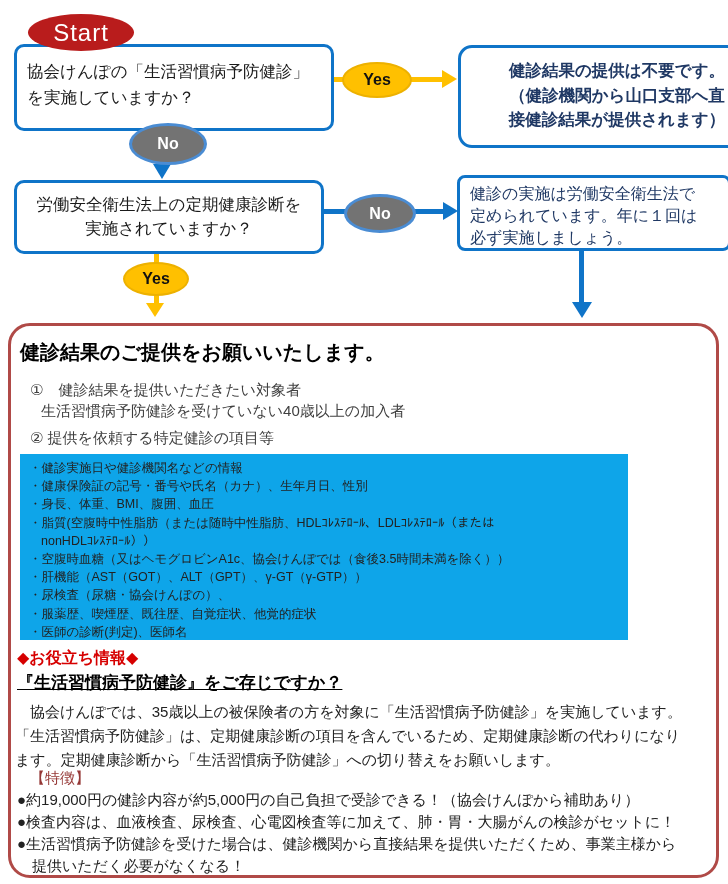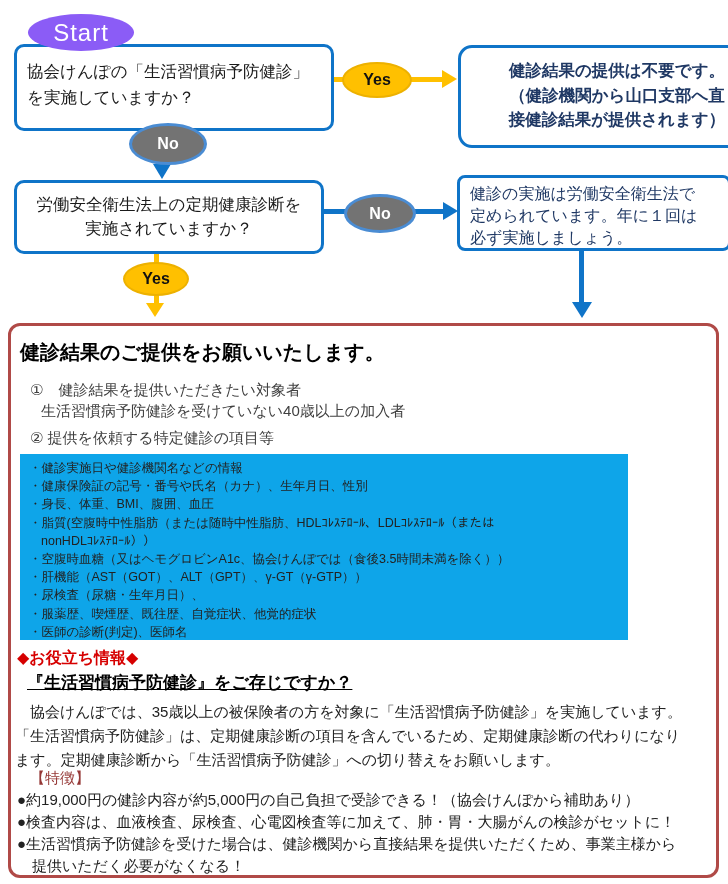--- a/index.html
+++ b/index.html
@@ -1,50 +1,50 @@
 <!DOCTYPE html>
 <html><head>
 <meta charset="utf-8">
 <style>
   html,body{margin:0;padding:0;background:#fff;}
   .page{position:relative;width:728px;height:884px;background:#fff;overflow:hidden;
         font-family:"Liberation Sans","DejaVu Sans",sans-serif;color:#1a1a1a;}
   
   .ellipse{position:absolute;display:flex;align-items:center;justify-content:center;
            border-radius:50%;font-weight:bold;}
-  .start-el{background:#8b5cf6;color:#fff;font-size:24px;font-weight:normal;letter-spacing:1px;z-index:3;}
+  .start-el{background:#b91c1c;color:#fff;font-size:24px;font-weight:normal;letter-spacing:1px;z-index:3;}
   .yes-el{background:#FFC000;border:2px solid #EDB100;color:#111;font-size:16px;z-index:3;}
   .no-el{background:#737373;border:3px solid #4A8CD3;color:#fff;font-size:16px;z-index:3;}
   .flowbox{position:absolute;background:#fff;border:3px solid #0F74C8;z-index:2;}
   .q-box{border-radius:10px;font-size:16.5px;line-height:26px;color:#1a1a1a;}
   .r1-box{border-radius:14px;font-size:16.5px;line-height:24.5px;font-weight:bold;
           color:#1F3864;text-align:center;}
   .r2-box{border-radius:8px;font-size:16px;line-height:22px;color:#1F3864;}
   .line{position:absolute;z-index:1;}
   .blue{background:#0F74C8;}
   .goldbg{background:#FFC000;}
   .head-down-blue{position:absolute;width:0;height:0;z-index:1;
      border-left:9px solid transparent;border-right:9px solid transparent;border-top:15px solid #0F74C8;}
   .head-down-gold{position:absolute;width:0;height:0;z-index:1;
      border-left:9px solid transparent;border-right:9px solid transparent;border-top:14px solid #FFC000;}
   .head-right-blue{position:absolute;width:0;height:0;z-index:1;
      border-top:9px solid transparent;border-bottom:9px solid transparent;border-left:15px solid #0F74C8;}
   .head-right-gold{position:absolute;width:0;height:0;z-index:1;
      border-top:9px solid transparent;border-bottom:9px solid transparent;border-left:15px solid #FFC000;}
   
   .main-panel{position:absolute;left:8px;top:323px;width:705px;height:549px;
-              border:3px solid #B04A47;border-radius:12px;background:#fff;z-index:2;}
+              border:3px solid #B04A47;border-radius:22px;background:#fff;z-index:2;}
   .panel-title{position:absolute;left:9px;top:13px;font-size:20px;font-weight:bold;color:#000;}
   .numbered{position:absolute;font-size:15px;color:#3F3F3F;}
   .yellow-panel{position:absolute;left:9px;top:128px;width:599px;height:181px;
                 background:#0ea5e9;padding:5px 0 0 9px;font-size:12.5px;line-height:18.2px;color:#222;}
   .yellow-panel .cont{padding-left:12px;}
   .info-badge{position:absolute;left:6px;top:322px;font-size:16px;font-weight:bold;color:#D60000;text-align:right;}
   .info-heading{position:absolute;left:6px;top:345px;font-size:17px;font-weight:bold;
-                text-decoration:underline;color:#000;margin-left:10px;}
+                text-decoration:underline;color:#000;}
   .info-para{position:absolute;left:4px;top:374px;width:702px;font-size:15px;line-height:24px;color:#222;}
   .features-label{position:absolute;left:6px;top:443px;font-size:15px;color:#953735;margin-left:13px;}
   .features{position:absolute;left:6px;top:463px;width:700px;font-size:15px;line-height:22px;color:#222;}
 </style>
 </head>
 <body>
 
 <div class="page">
 
   <div class="ellipse start-el" style="left:28px;top:14px;width:106px;height:37px;">
@@ -112,21 +112,21 @@
     <div class="numbered" style="left:19px;top:103px;">② 提供を依頼する特定健診の項目等</div>
 
     <div class="yellow-panel">
       <div>・健診実施日や健診機関名などの情報</div>
       <div>・健康保険証の記号・番号や氏名（カナ）、生年月日、性別</div>
       <div>・身長、体重、BMI、腹囲、血圧</div>
       <div>・脂質(空腹時中性脂肪（または随時中性脂肪、HDLｺﾚｽﾃﾛｰﾙ、LDLｺﾚｽﾃﾛｰﾙ（または</div>
       <div class="cont">nonHDLｺﾚｽﾃﾛｰﾙ））</div>
       <div>・空腹時血糖（又はヘモグロビンA1c、協会けんぽでは（食後3.5時間未満を除く））</div>
       <div>・肝機能（AST（GOT）、ALT（GPT）、γ-GT（γ-GTP））</div>
-      <div>・尿検査（尿糖・生年月日）、</div>
+      <div>・尿検査（尿糖・協会けんぽの）、</div>
       <div>・服薬歴、喫煙歴、既往歴、自覚症状、他覚的症状</div>
       <div>・医師の診断(判定)、医師名</div>
     </div>
 
     <div class="info-badge">◆お役立ち情報◆</div>
     <div class="info-heading">『生活習慣病予防健診』をご存じですか？</div>
 
     <div class="info-para">
       <div>　協会けんぽでは、35歳以上の被保険者の方を対象に「生活習慣病予防健診」を実施しています。</div>
       <div>「生活習慣病予防健診」は、定期健康診断の項目を含んでいるため、定期健康診断の代わりになり</div>

